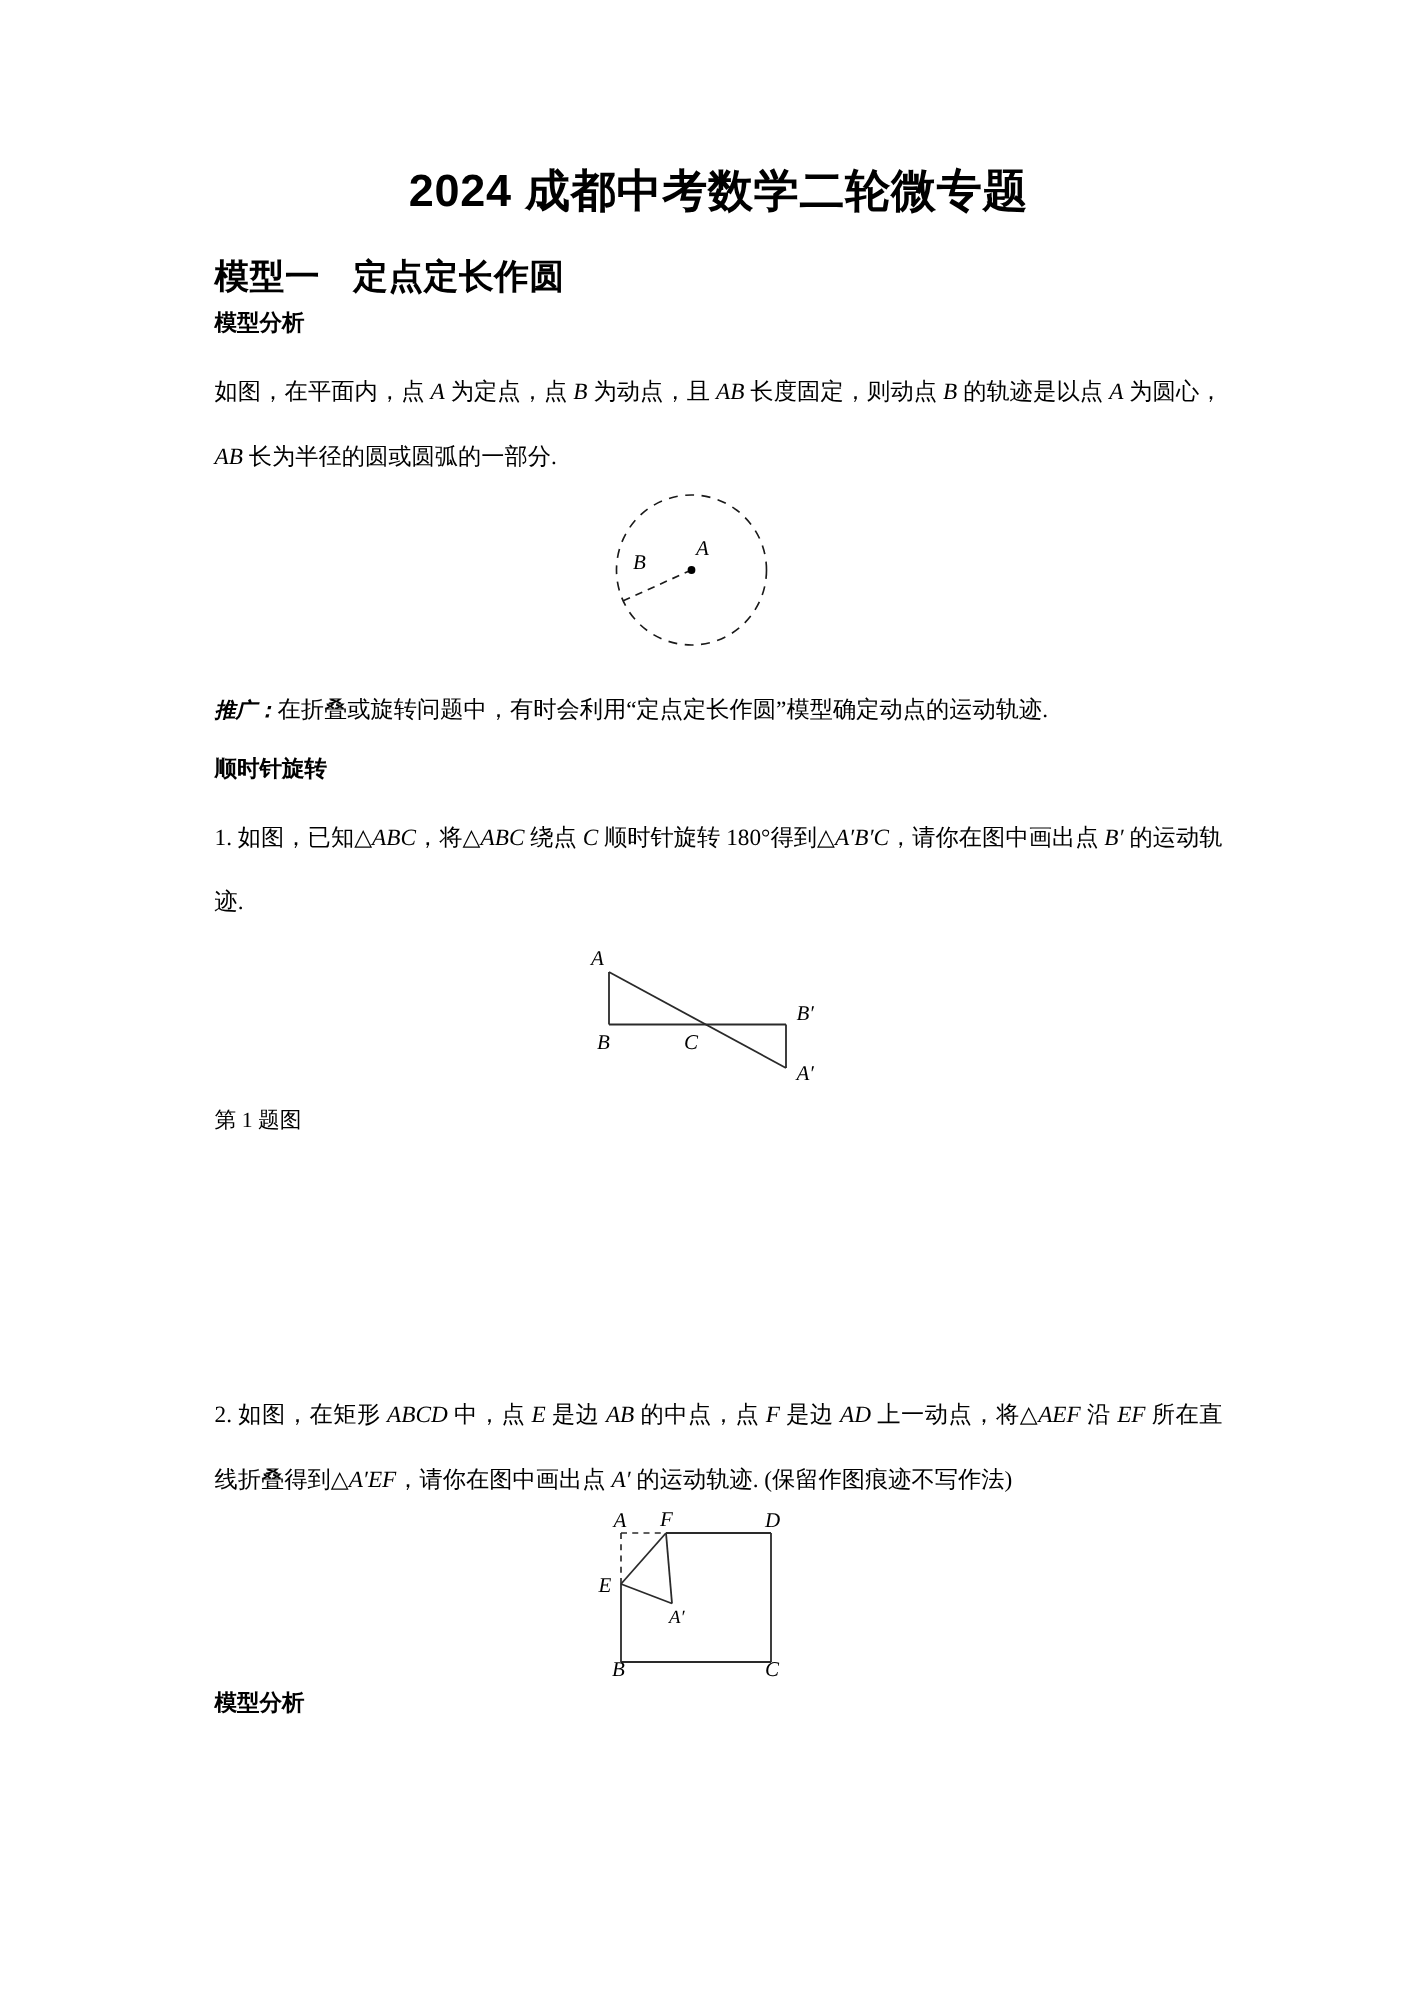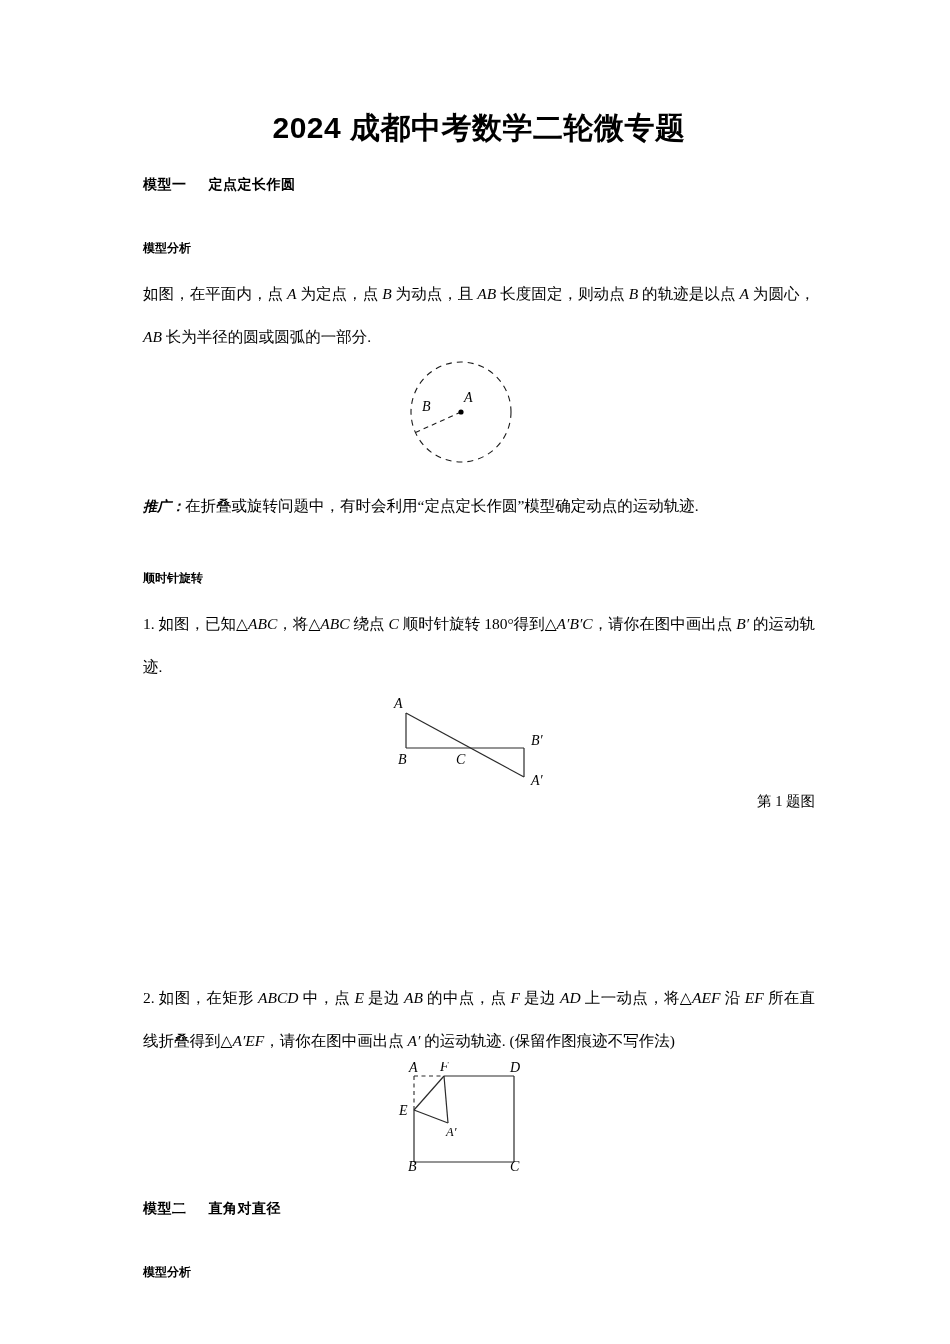--- a/index.html
+++ b/index.html
@@ -42,34 +42,34 @@
   }
   .doc-title .line {
     display: block;
     white-space: nowrap;
   }
 
   
   .model-heading {
     font-family: "Liberation Sans", "DejaVu Sans", sans-serif;
     font-weight: bold;
-    font-size: 14px;
+    font-size: 23px;
     line-height: 28px;
     margin-top: 22px;
     margin-bottom: 0;
     letter-spacing: 0.5px;
   }
   .model-heading .gap { display: inline-block; width: 22px; }
 
   .sub-heading {
     font-family: "Liberation Sans", "DejaVu Sans", sans-serif;
     font-weight: bold;
-    font-size: 12px;
+    font-size: 15px;
     line-height: 20px;
-    margin-top: 40px;
+    margin-top: 8px;
     margin-bottom: 0;
   }
 
   
   .para {
     font-size: 15.5px;
     line-height: 43px;
     text-align: justify;
     text-justify: inter-ideograph;
     margin: 14px 0 0 0;
@@ -85,24 +85,24 @@
     font-style: italic;
   }
 
   
   .figure {
     position: relative;
     width: 100%;
   }
   .figure svg { display: block; margin: 0 auto; }
   .fig-caption {
-    text-align: right;
+    text-align: left;
     font-size: 14.5px;
     line-height: 22px;
-    margin-top: 2px;
+    margin-top: 13px;
   }
 
   .lbl {
     font-family: "Liberation Serif", "DejaVu Serif", serif;
     font-style: italic;
     font-size: 14px;
   }
   .lbl-sm {
     font-family: "Liberation Serif", "DejaVu Serif", serif;
     font-style: italic;
@@ -186,20 +186,17 @@
         <text x="25" y="10" class="lbl">A</text>
         <text x="56" y="9" class="lbl">F</text>
         <text x="126" y="10" class="lbl">D</text>
         <text x="15" y="53" class="lbl">E</text>
         <text x="62" y="74" class="lbl-sm">A′</text>
         <text x="24" y="109" class="lbl">B</text>
         <text x="126" y="109" class="lbl">C</text>
       </svg>
     </div>
 
-    <div class="model-heading">
-      <span>模型二</span><span class="gap"></span><span>直角对直径</span>
-    </div>
 
     <div class="sub-heading">模型分析</div>
 
   </div>
 </div>
 
 </body></html>

